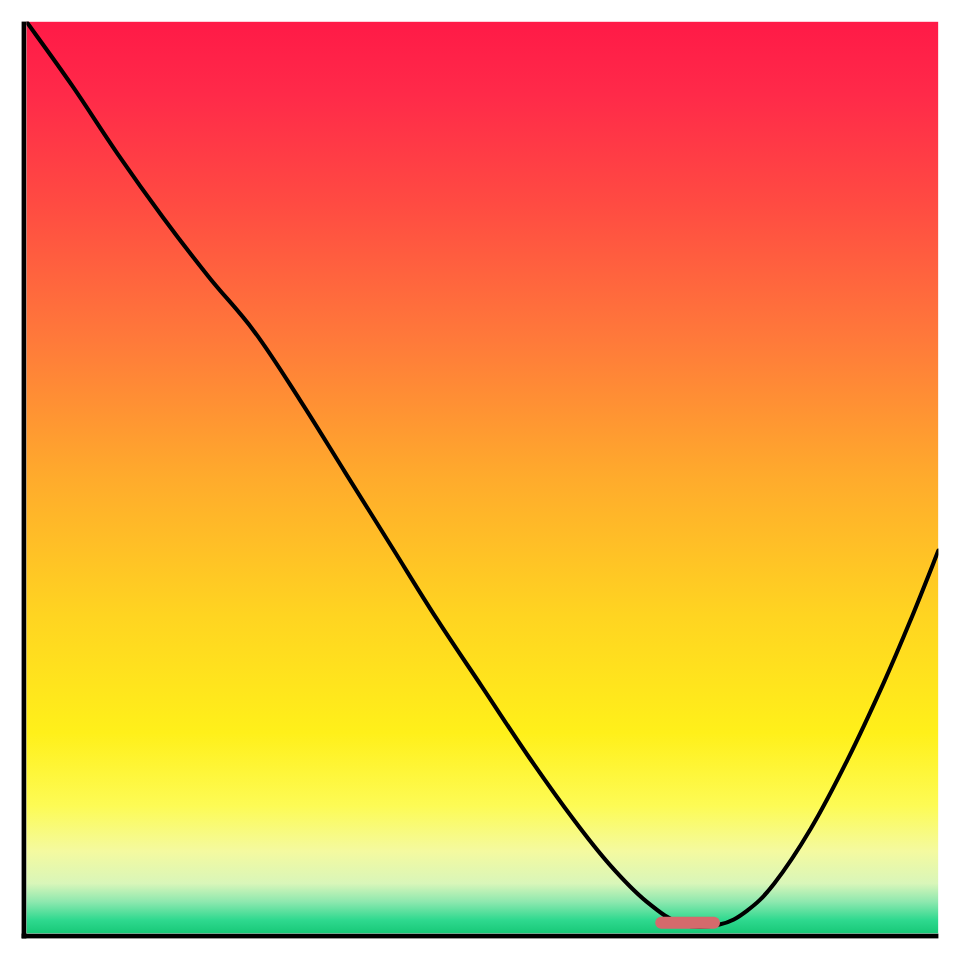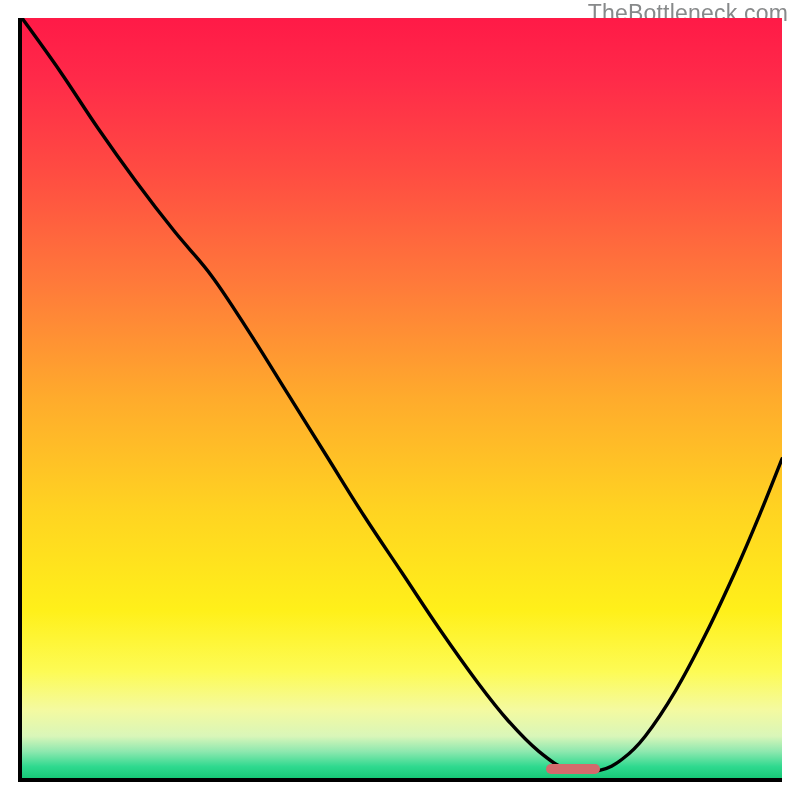--- a/index.html
+++ b/index.html
@@ -54,21 +54,20 @@
   .bottom-marker {
     position: absolute;
     height: 10px;
     border-radius: 5px;
   }
 </style>
 </head>
 <body>
 
 <div class="frame">
-  <div class="watermark">TheBottleneck.com</div>
   <div class="plot-area">
     <svg class="gradient" viewBox="0 0 100 100" preserveAspectRatio="none">
       <defs>
         <linearGradient id="bg-grad" x1="0" y1="0" x2="0" y2="1">
             <stop offset="0.00%" stop-color="#ff1a47"></stop>
             <stop offset="8.00%" stop-color="#ff2a49"></stop>
             <stop offset="20.00%" stop-color="#ff4b42"></stop>
             <stop offset="35.00%" stop-color="#ff7a3a"></stop>
             <stop offset="50.00%" stop-color="#ffab2c"></stop>
             <stop offset="65.00%" stop-color="#ffd421"></stop>

